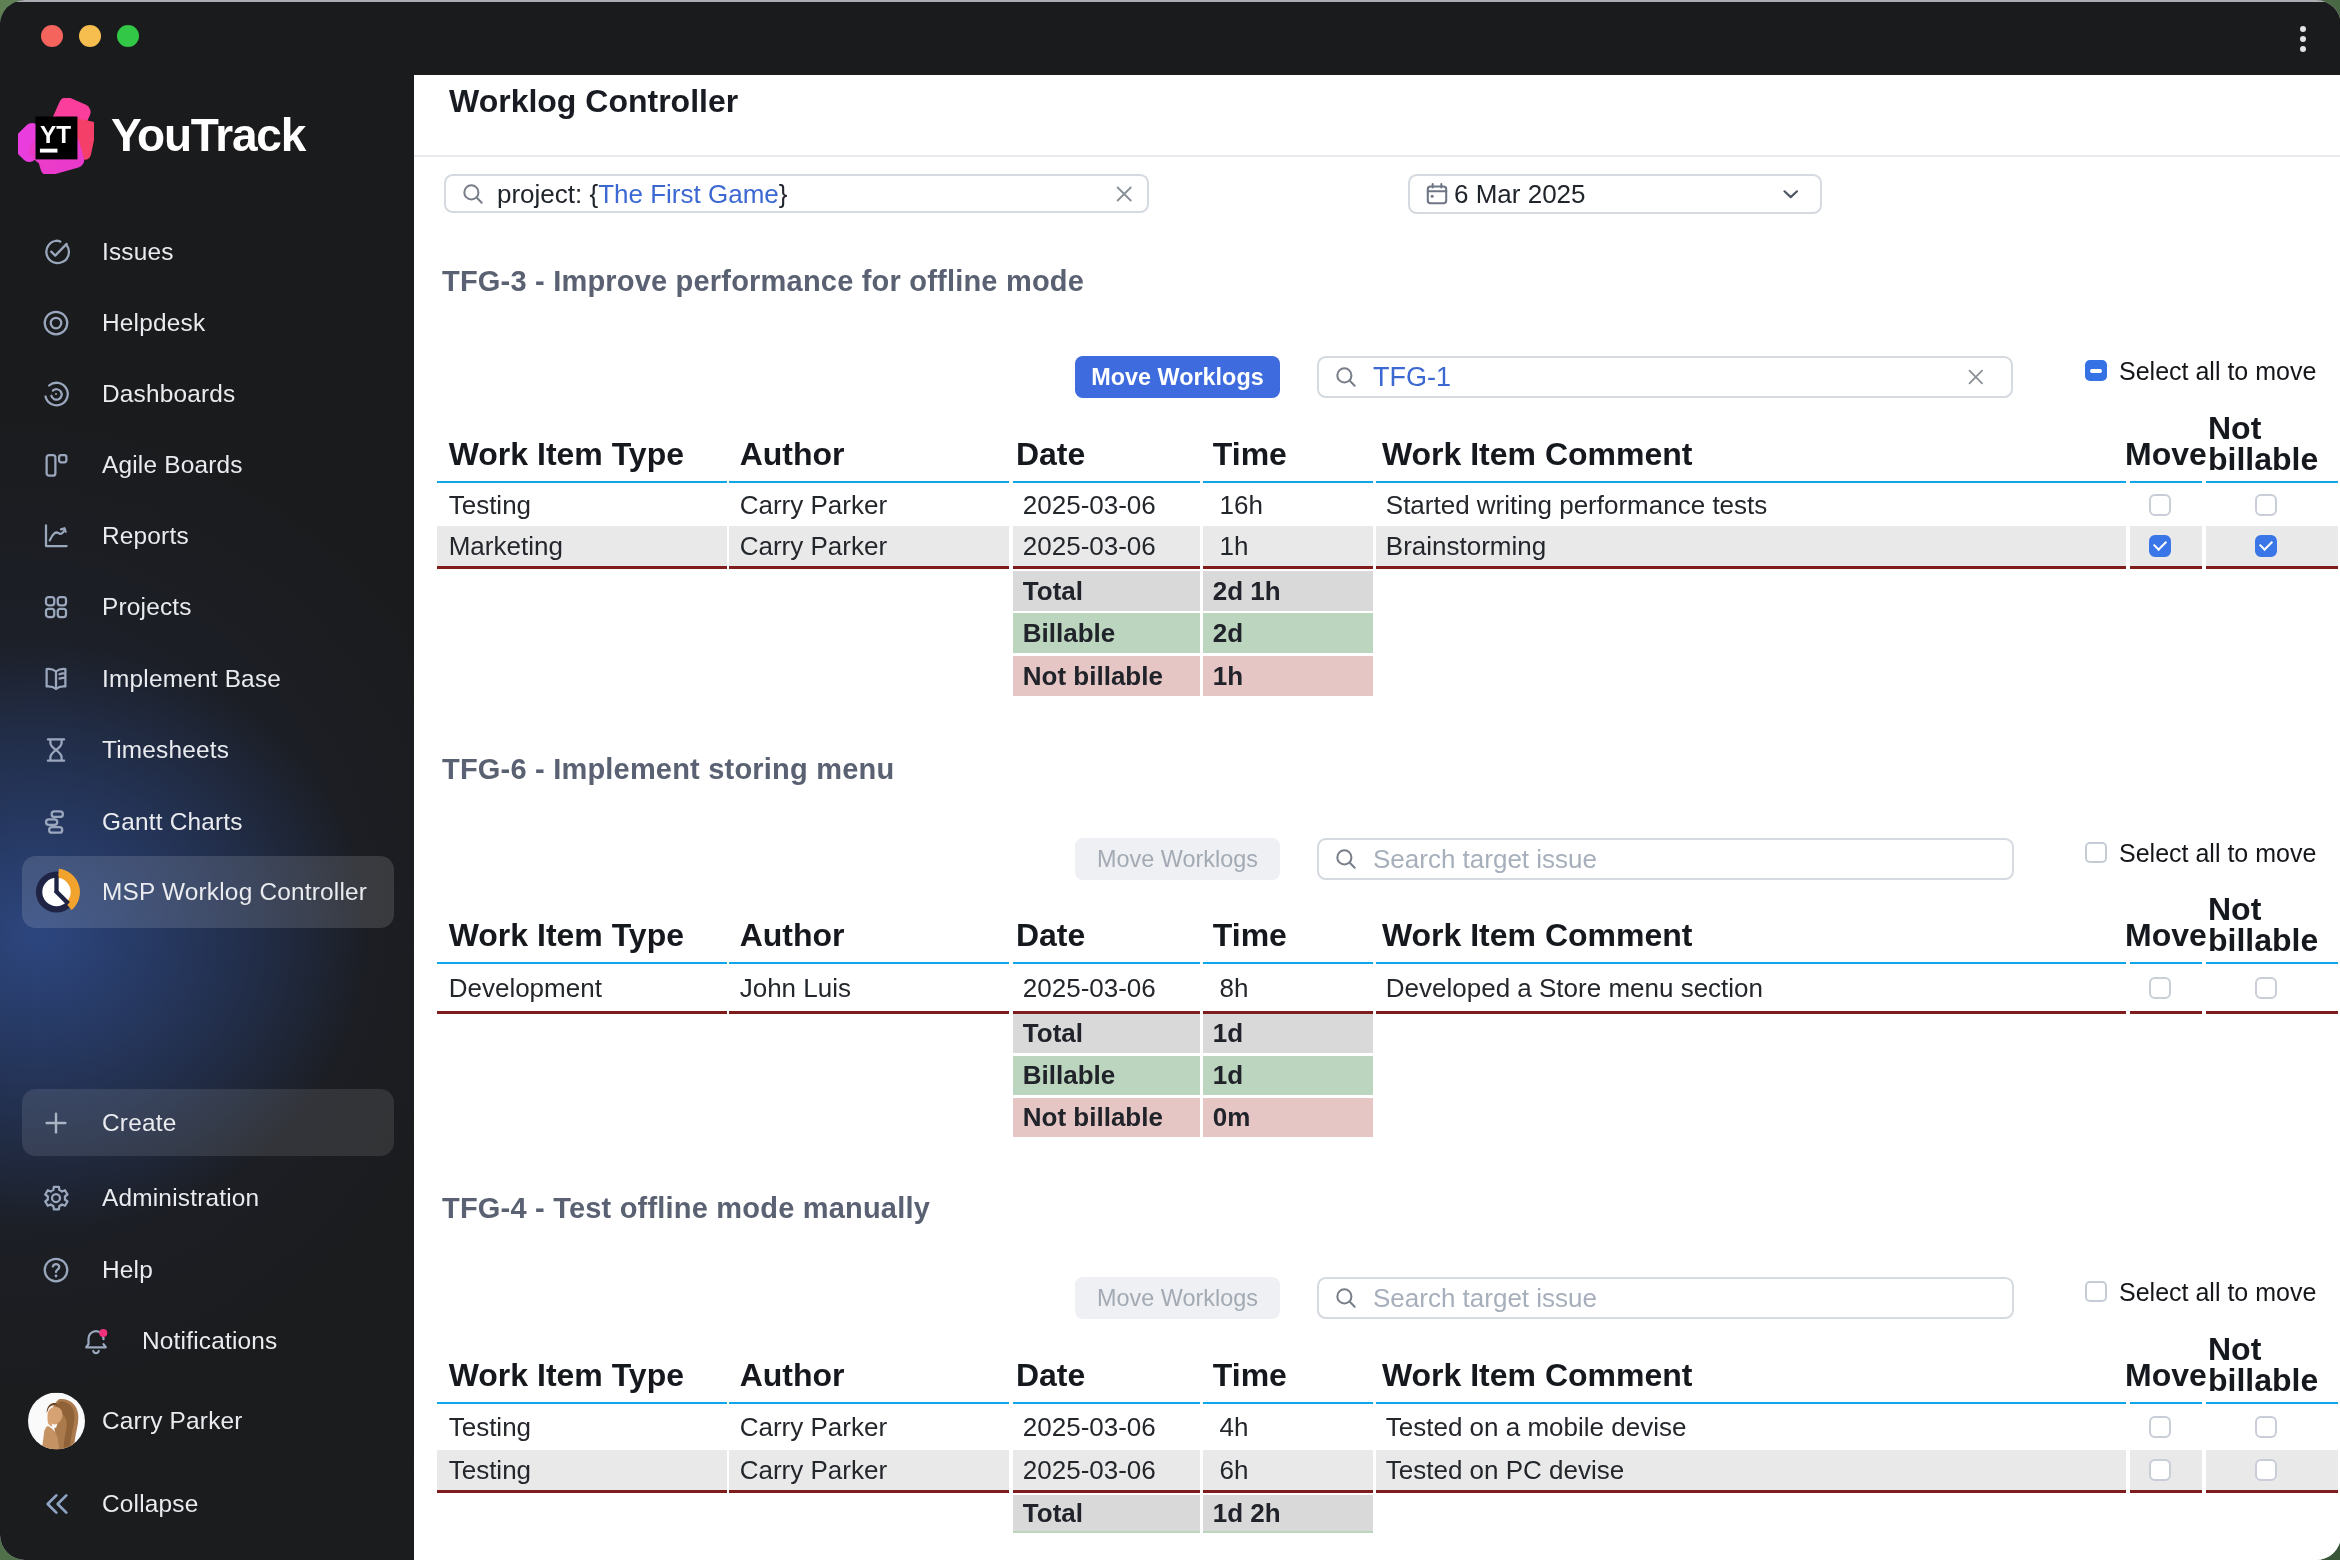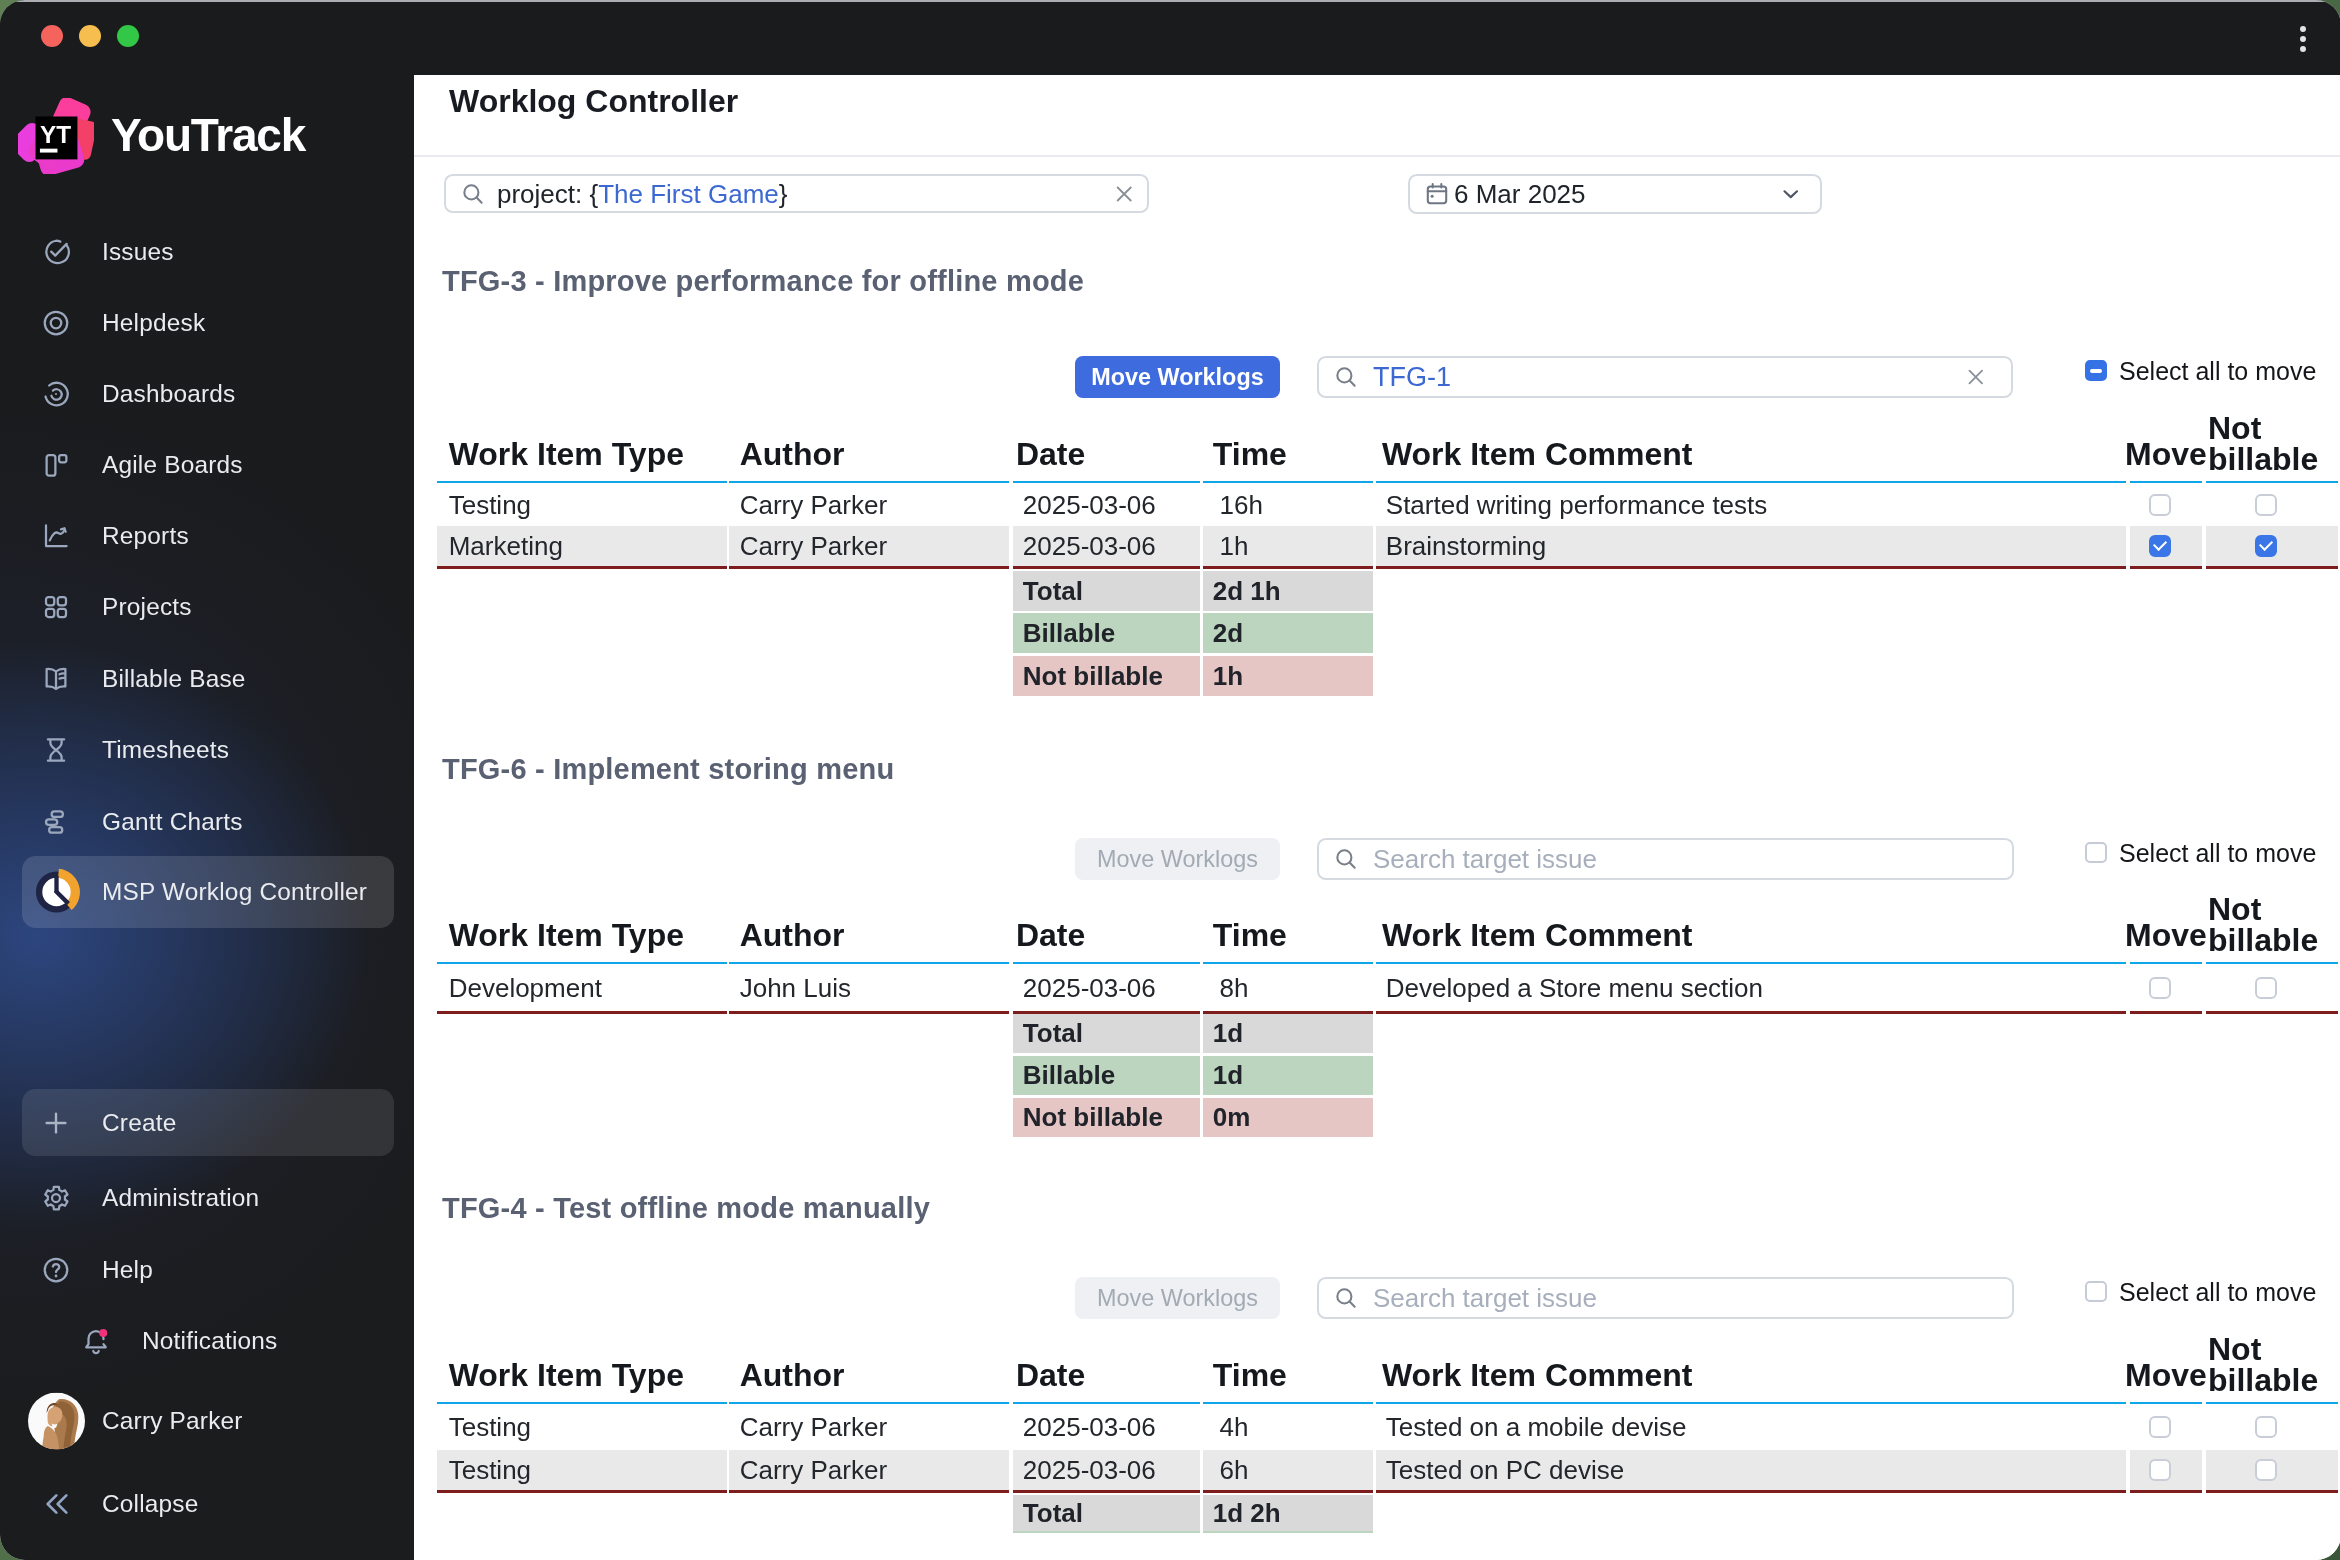--- a/index.html
+++ b/index.html
@@ -144,21 +144,21 @@
           <rect x="4" y="13.4" width="6.6" height="6.6" rx="2"></rect>
           <rect x="13.4" y="13.4" width="6.6" height="6.6" rx="2"></rect>
         </svg>
       <div class="t">Projects</div>
     </div>
     <div class="nav" style="top:644px;">
       <svg width="30" height="30" viewBox="0 0 24 24" fill="none" stroke="#9aa7bd" stroke-width="1.8" stroke-linecap="round" stroke-linejoin="round">
           <path d="M12 6c-2-1.7-4.5-2.3-7.5-2V18c3-.3 5.5.3 7.5 2 2-1.7 4.5-2.3 7.5-2V4c-3-.3-5.5.3-7.5 2v14"></path>
           <path d="M14.8 8.2c1.3-.5 2.6-.7 3.7-.6M14.8 11.7c1.3-.5 2.6-.7 3.7-.6"></path>
         </svg>
-      <div class="t">Billable Base</div>
+      <div class="t">Implement Base</div>
     </div>
     <div class="nav" style="top:715px;">
       <svg width="30" height="30" viewBox="0 0 24 24" fill="none" stroke="#9aa7bd" stroke-width="1.8" stroke-linecap="round" stroke-linejoin="round">
           <path d="M5.5 3.5h13M5.5 20.5h13M7.5 3.5v2.6c0 2.6 1.8 3.9 4.5 5.9 2.7-2 4.5-3.3 4.5-5.9V3.5M7.5 20.5v-2.6c0-2.6 1.8-3.9 4.5-5.9 2.7 2 4.5 3.3 4.5 5.9v2.6"></path>
         </svg>
       <div class="t">Timesheets</div>
     </div>
     <div class="nav" style="top:787px;">
       <svg width="30" height="30" viewBox="0 0 24 24" fill="none" stroke="#9aa7bd" stroke-width="1.8">
           <rect x="8.5" y="3.5" width="9" height="4.4" rx="2.2"></rect>

